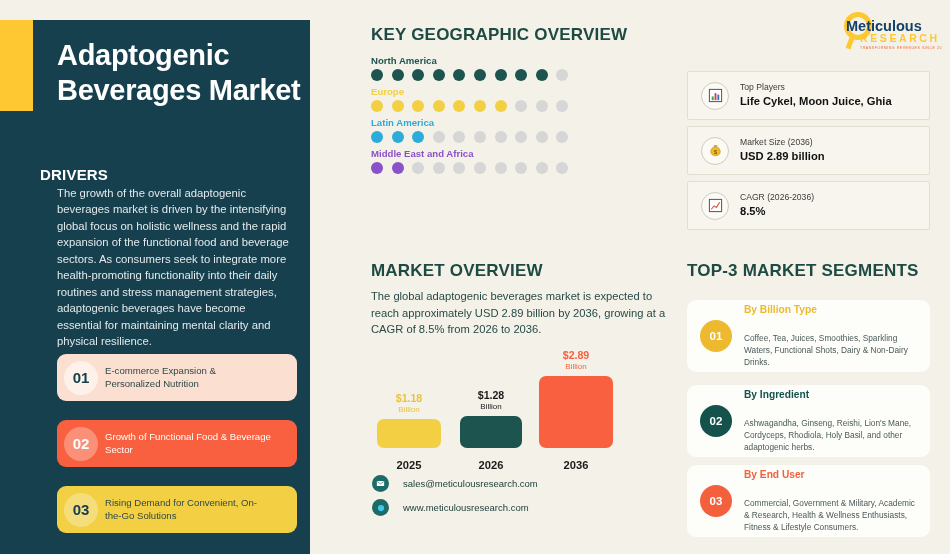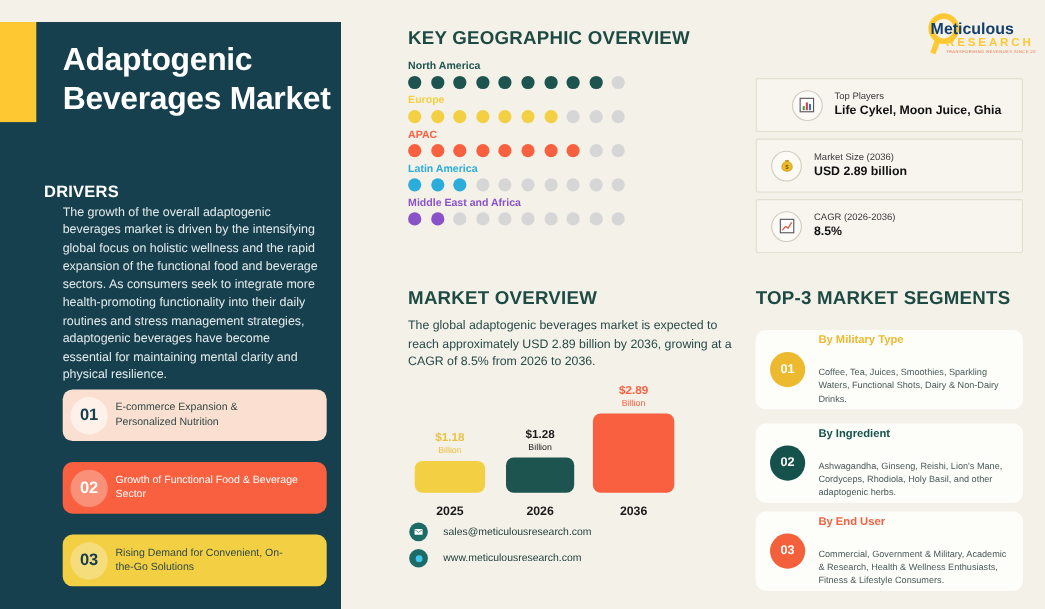--- a/index.html
+++ b/index.html
@@ -207,35 +207,20 @@
           <div class="dot" style="background: rgb(243, 207, 67);"></div>
           <div class="dot" style="background: rgb(243, 207, 67);"></div>
           <div class="dot" style="background: rgb(243, 207, 67);"></div>
           <div class="dot" style="background: rgb(243, 207, 67);"></div>
           <div class="dot"></div>
           <div class="dot"></div>
           <div class="dot"></div>
         </div>
       </div>
       <div class="geo-row">
-        <div class="geo-label" style="color: rgb(249, 96, 63);">APAC</div>
-        <div class="dots">
-          <div class="dot" style="background: rgb(249, 96, 63);"></div>
-          <div class="dot" style="background: rgb(249, 96, 63);"></div>
-          <div class="dot" style="background: rgb(249, 96, 63);"></div>
-          <div class="dot" style="background: rgb(249, 96, 63);"></div>
-          <div class="dot" style="background: rgb(249, 96, 63);"></div>
-          <div class="dot" style="background: rgb(249, 96, 63);"></div>
-          <div class="dot" style="background: rgb(249, 96, 63);"></div>
-          <div class="dot" style="background: rgb(249, 96, 63);"></div>
-          <div class="dot"></div>
-          <div class="dot"></div>
-        </div>
-      </div>
-      <div class="geo-row">
         <div class="geo-label" style="color: rgb(44, 172, 219);">Latin America</div>
         <div class="dots">
           <div class="dot" style="background: rgb(44, 172, 219);"></div>
           <div class="dot" style="background: rgb(44, 172, 219);"></div>
           <div class="dot" style="background: rgb(44, 172, 219);"></div>
           <div class="dot"></div>
           <div class="dot"></div>
           <div class="dot"></div>
           <div class="dot"></div>
           <div class="dot"></div>
@@ -253,21 +238,21 @@
           <div class="dot"></div>
           <div class="dot"></div>
           <div class="dot"></div>
           <div class="dot"></div>
           <div class="dot"></div>
           <div class="dot"></div>
         </div>
       </div>
     </div>
 
-  <div class="stat-card" style="top:71px;justify-content:center;">
+  <div class="stat-card" style="top:71px;">
     <div class="stat-icon">
       <svg width="15" height="15" viewBox="0 0 16 16">
         <rect x="1.5" y="1.5" width="13" height="13" fill="#fff" stroke="#5a5a5a" stroke-width="1.1"></rect>
         <rect x="4" y="9" width="2" height="4" fill="#3aa34a"></rect>
         <rect x="7" y="5.5" width="2" height="7.5" fill="#e03a3a"></rect>
         <rect x="10" y="7" width="2" height="6" fill="#3a6fd8"></rect>
       </svg>
     </div>
     <div class="stat-txt">
       <div class="stat-label">Top Players</div>
@@ -343,21 +328,21 @@
         </div>
         <div class="c-text">www.meticulousresearch.com</div>
       </div>
     </div>
 
   <div class="sec-title" style="left:687px; top:261px;">TOP-3 MARKET SEGMENTS</div>
   <div id="segments-host">
       <div class="seg-card" style="top: 300px; height: 72px;">
         <div class="seg-badge" style="background: rgb(237, 185, 46);">01</div>
         <div class="seg-txt">
-          <div class="seg-title" style="color: rgb(237, 185, 46);">By Military Type</div>
+          <div class="seg-title" style="color: rgb(237, 185, 46);">By Billion Type</div>
           <div class="seg-desc">Coffee, Tea, Juices, Smoothies, Sparkling Waters, Functional Shots, Dairy &amp; Non-Dairy Drinks.</div>
         </div>
       </div>
       <div class="seg-card" style="top: 385px; height: 72px;">
         <div class="seg-badge" style="background: rgb(20, 82, 75);">02</div>
         <div class="seg-txt">
           <div class="seg-title" style="color: rgb(20, 82, 75);">By Ingredient</div>
           <div class="seg-desc">Ashwagandha, Ginseng, Reishi, Lion's Mane, Cordyceps, Rhodiola, Holy Basil, and other adaptogenic herbs.</div>
         </div>
       </div>

